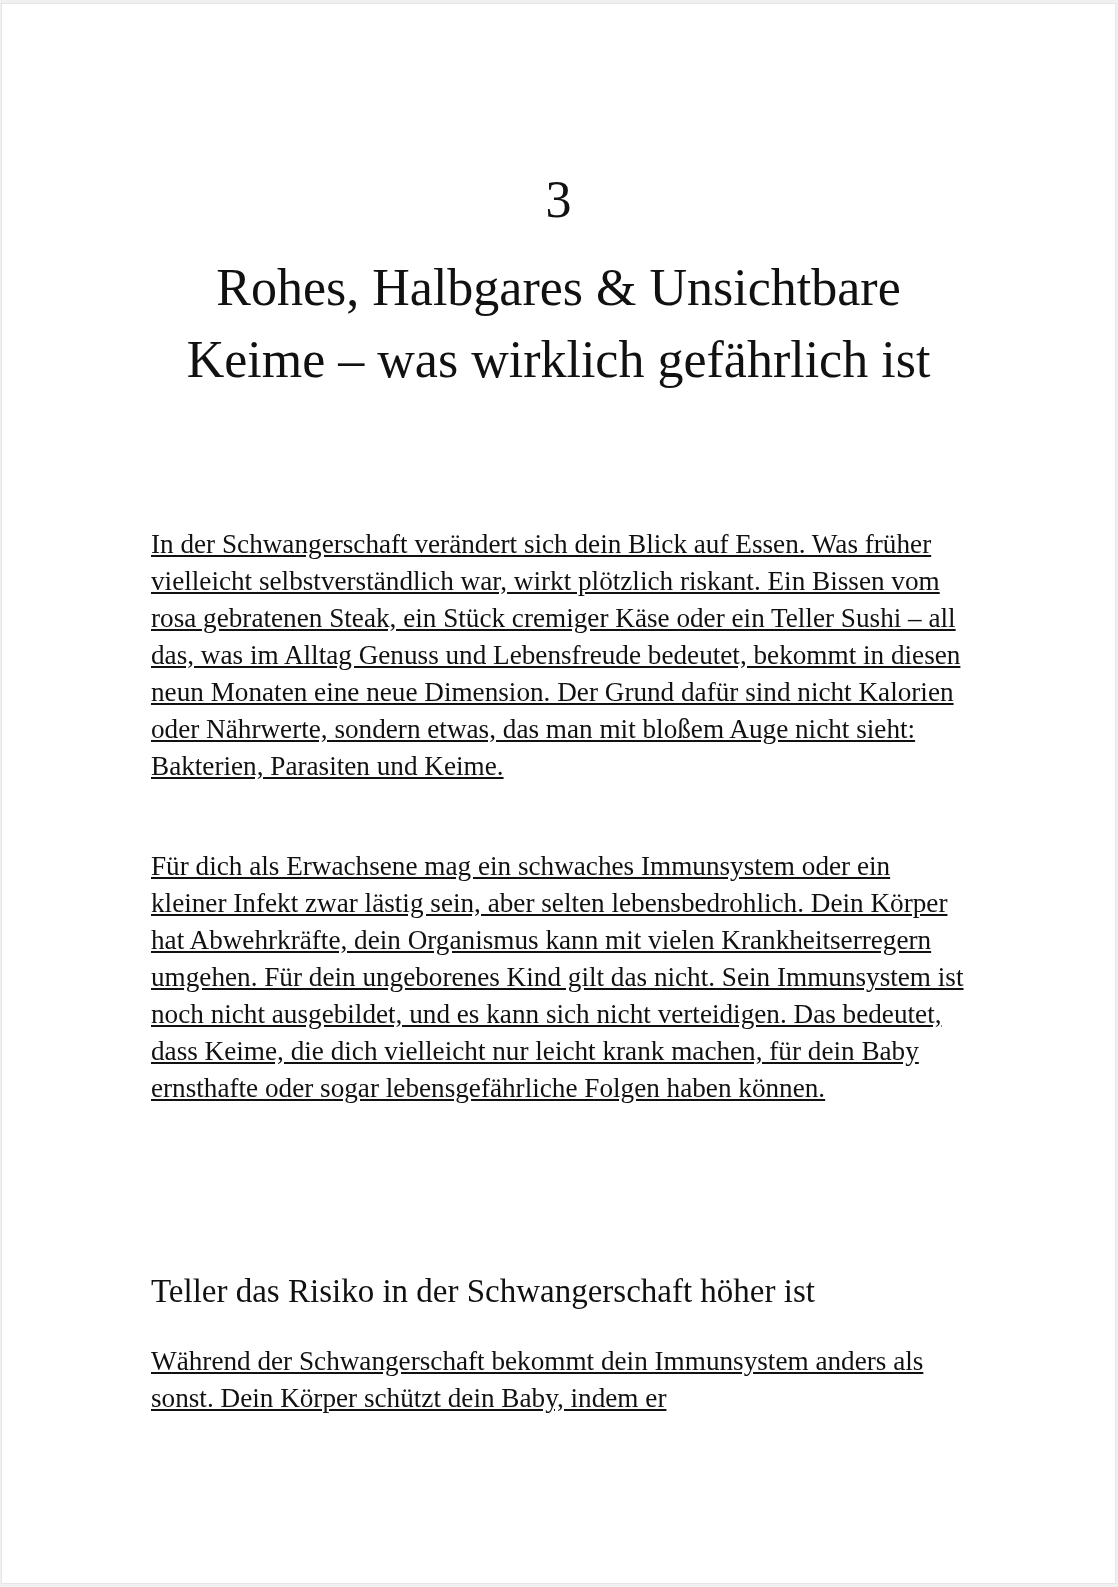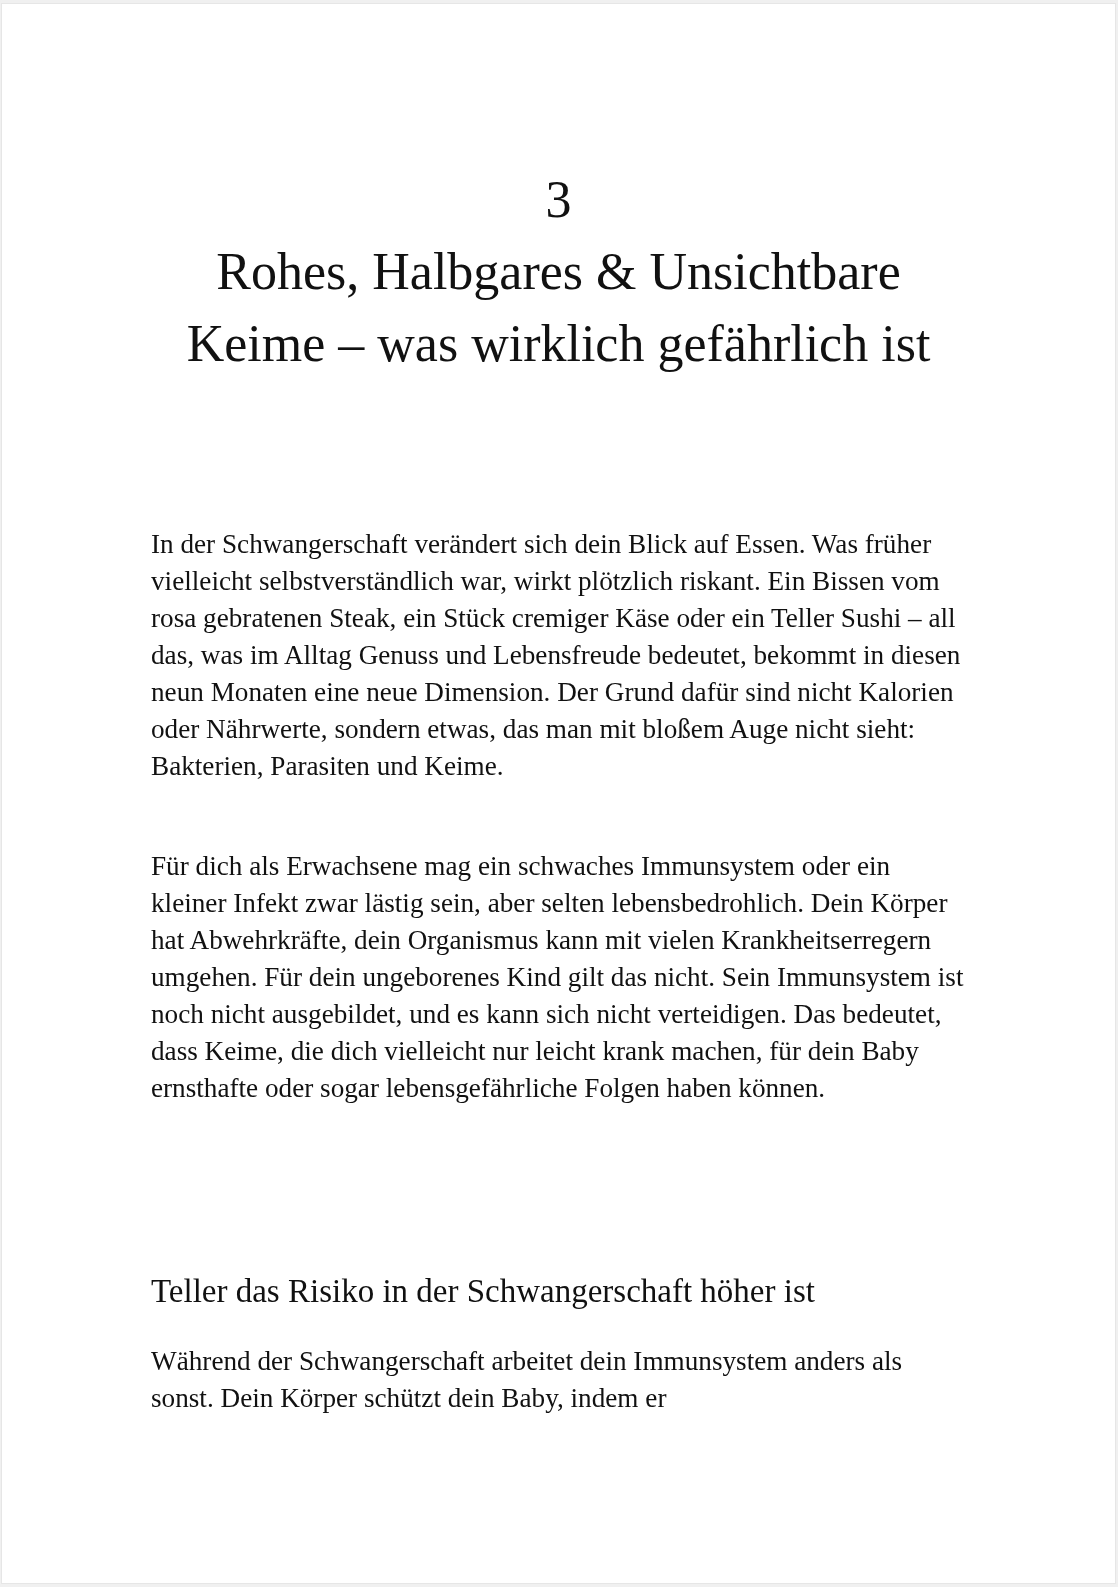--- a/index.html
+++ b/index.html
@@ -36,30 +36,31 @@
     }
     .chapter-title {
       position: absolute;
       left: 150px;
       right: 150px;
       top: 232px;
       text-align: center;
       font-size: 52px;
       line-height: 72px;
       font-weight: normal;
-      margin: 0;
+      margin: 16px;
       font-family: Liberation Serif, serif;
     }
     .body-text {
       position: absolute;
       left: 149px;
       width: 820px;
       font-size: 27.2px;
       line-height: 37px;
       margin: 0;
+      text-decoration: underline;
     }
     #p1 { top: 522px; }
     #p2 { top: 844px; }
     .section-heading {
       position: absolute;
       left: 149px;
       width: 860px;
       top: 1265px;
       font-size: 33px;
       line-height: 44px;
@@ -72,14 +73,14 @@
 <body>
 
 <div class="page">
   <div class="chapter-number">3</div>
   <h1 class="chapter-title">Rohes, Halbgares &amp; Unsichtbare Keime – was wirklich gefährlich ist</h1>
 
   <p id="p1" class="body-text">In der Schwangerschaft verändert sich dein Blick auf Essen. Was früher vielleicht selbstverständlich war, wirkt plötzlich riskant. Ein Bissen vom rosa gebratenen Steak, ein Stück cremiger Käse oder ein Teller Sushi – all das, was im Alltag Genuss und Lebensfreude bedeutet, bekommt in diesen neun Monaten eine neue Dimension. Der Grund dafür sind nicht Kalorien oder Nährwerte, sondern etwas, das man mit bloßem Auge nicht sieht: Bakterien, Parasiten und Keime.</p>
   <p id="p2" class="body-text">Für dich als Erwachsene mag ein schwaches Immunsystem oder ein kleiner Infekt zwar lästig sein, aber selten lebensbedrohlich. Dein Körper hat Abwehrkräfte, dein Organismus kann mit vielen Krankheitserregern umgehen. Für dein ungeborenes Kind gilt das nicht. Sein Immunsystem ist noch nicht ausgebildet, und es kann sich nicht verteidigen. Das bedeutet, dass Keime, die dich vielleicht nur leicht krank machen, für dein Baby ernsthafte oder sogar lebensgefährliche Folgen haben können.</p>
 
   <h2 class="section-heading">Teller das Risiko in der Schwangerschaft höher ist</h2>
-  <p id="p3" class="body-text">Während der Schwangerschaft arbeitet dein Immunsystem anders als sonst. Dein Körper schützt dein Baby, indem er</p>
+  <p id="p3" class="body-text">Während der Schwangerschaft bekommt dein Immunsystem anders als sonst. Dein Körper schützt dein Baby, indem er</p>
 </div>
 
 </body></html>

